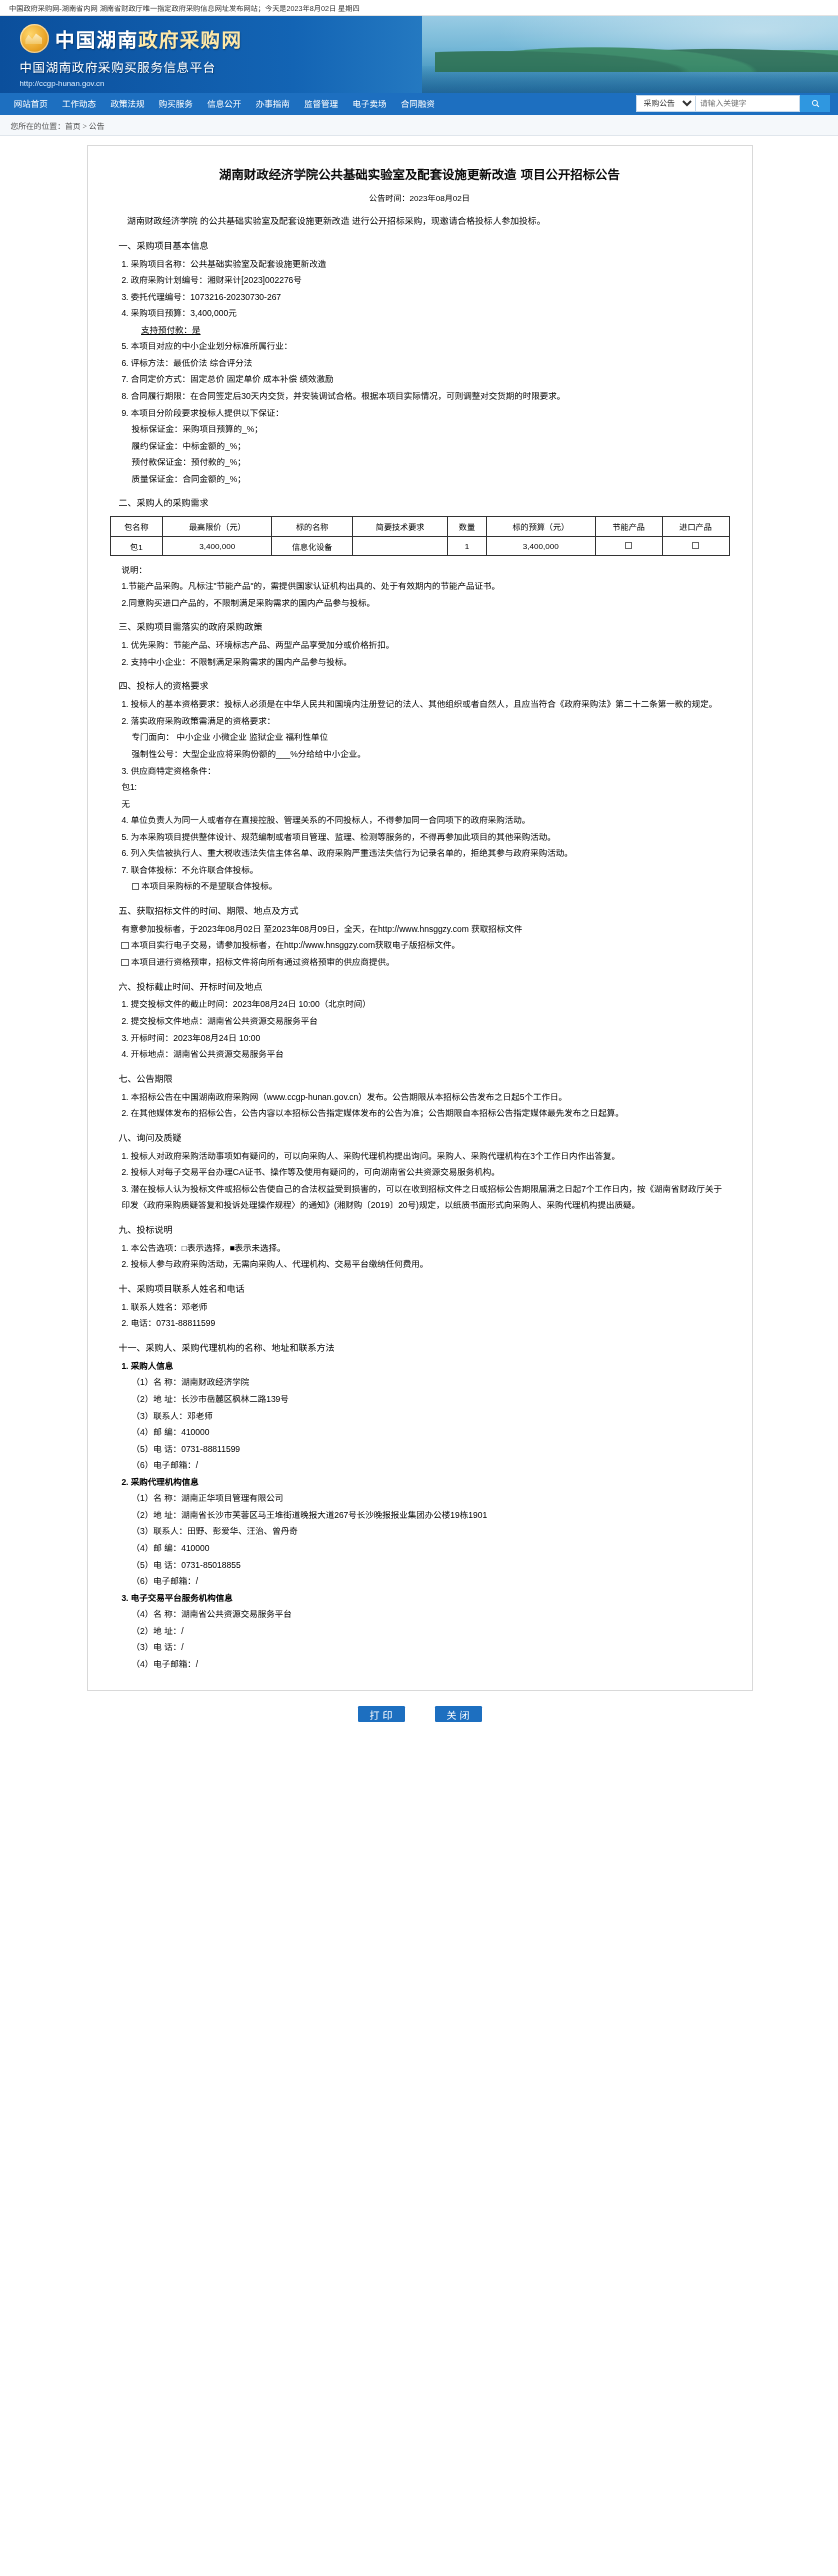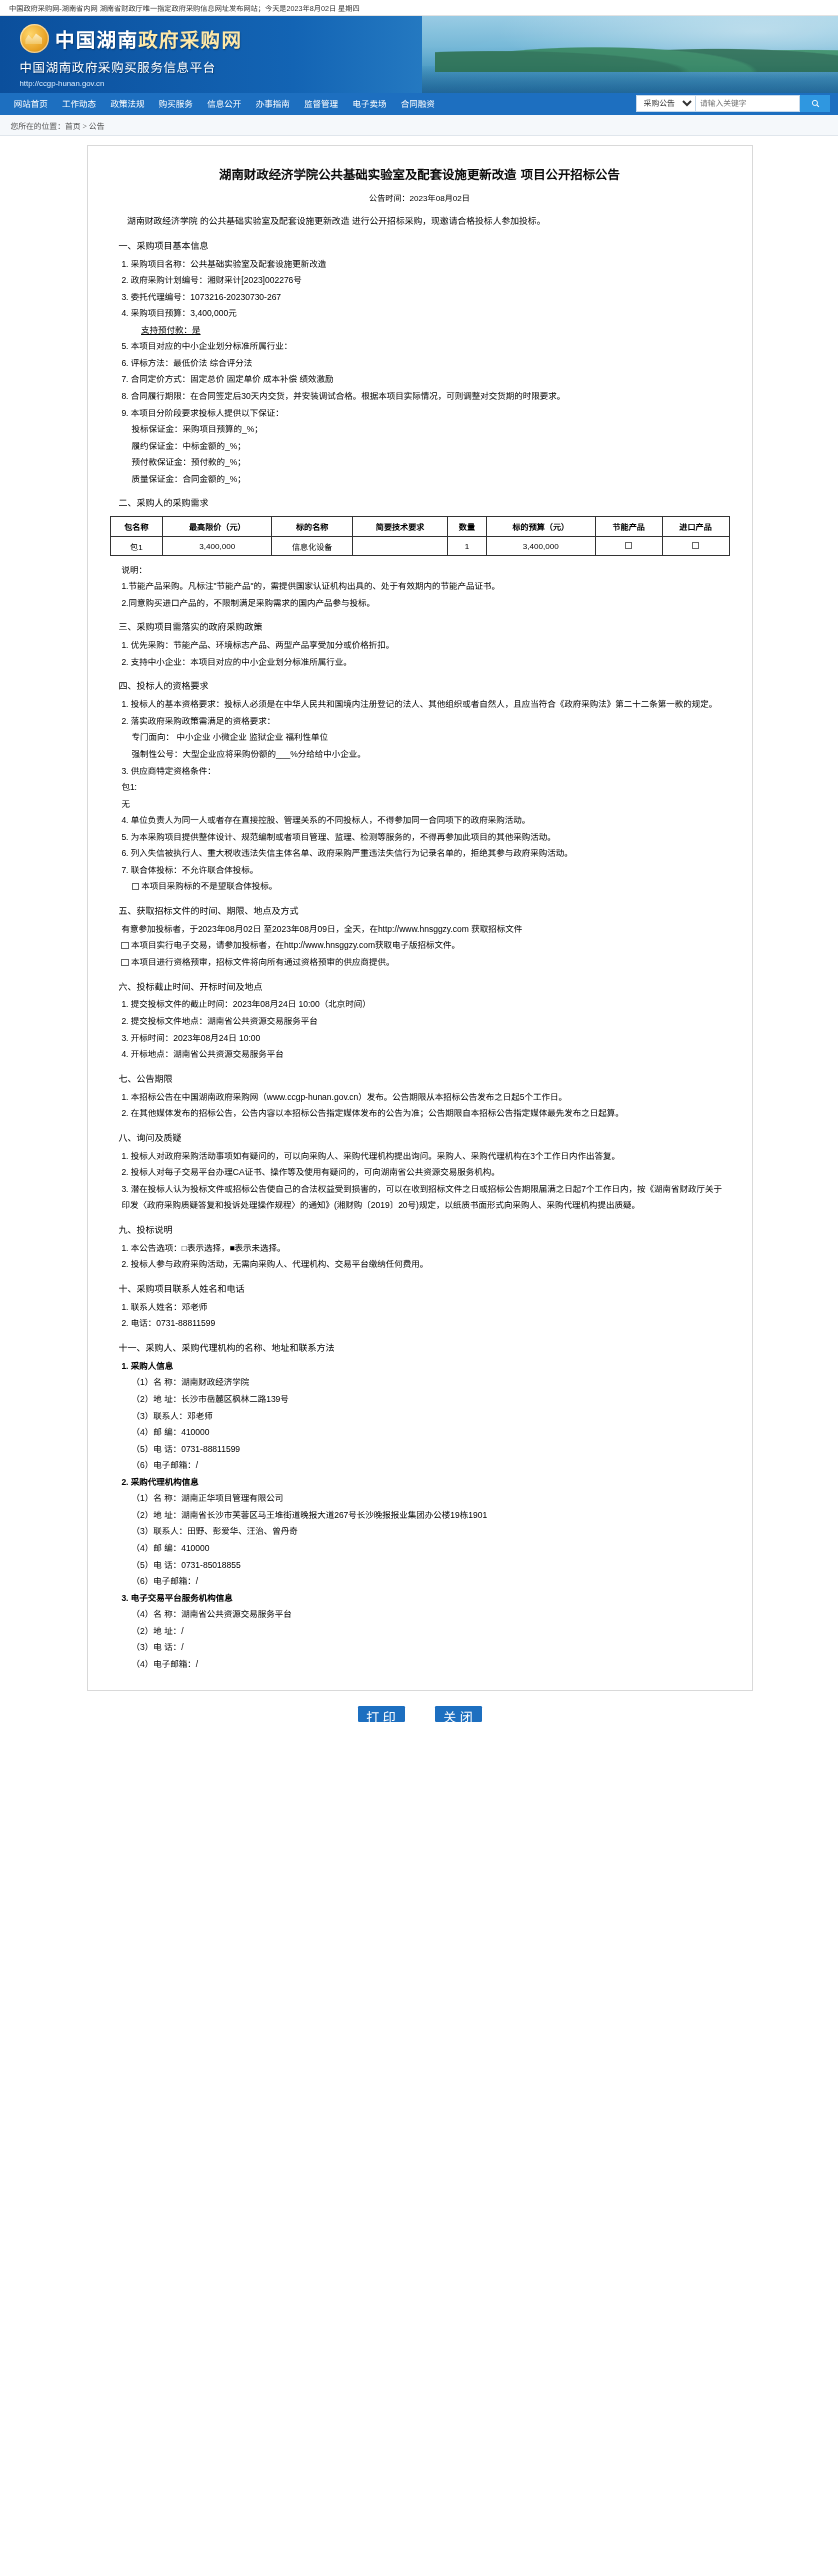--- a/index.html
+++ b/index.html
@@ -186,21 +186,21 @@
   table.bid {
     border-collapse: collapse;
     width: 100%;
     font-size: 8.1px;
   }
   table.bid th, table.bid td {
     border: 0.7px solid #333;
     padding: 3.9px 2.6px;
     text-align: center;
   }
-  table.bid th { font-weight: bold; background: #fff; }
+  table.bid th { font-weight: normal; background: #fff; }
   .note-line {
     font-size: 8.5px;
     line-height: 1.95;
     margin-left: 1.4em;
   }
   .note-line.indent { padding-left: 1.2em; }
   .ck {
     display:inline-block;
     width: 7.2px; height: 7.2px;
     border: 0.7px solid #666;
@@ -214,21 +214,21 @@
     justify-content: center;
     gap: 30px;
     padding-bottom: 10.4px;
   }
   .btn {
     width: 47px;
     height: 15.6px;
     background: #1d6fc0;
     color: #fff;
     border: none;
-    font-size: 13px;
+    font-size: 10px;
     cursor: pointer;
     border-radius: 1.3px;
   }
   .blk { line-height:1.95; font-size:8.8px; }
 </style>
 </head>
 <body>
 
 <div class="topbar">中国政府采购网-湖南省内网  湖南省财政厅唯一指定政府采购信息网址发布网站；今天是2023年8月02日 星期四</div>
 
@@ -326,21 +326,21 @@
         </tr>
       </tbody>
     </table>
   </div>
   <div class="note-line">说明：</div>
   <div class="note-line">1.节能产品采购。凡标注"节能产品"的，需提供国家认证机构出具的、处于有效期内的节能产品证书。</div>
   <div class="note-line">2.同意购买进口产品的，不限制满足采购需求的国内产品参与投标。</div>
 
   <h2 class="sec">三、采购项目需落实的政府采购政策</h2>
   <div class="note-line"><span>1.&nbsp;</span><span>优先采购：节能产品、环境标志产品、两型产品享受加分或价格折扣。</span></div>
-  <div class="note-line"><span>2.&nbsp;</span><span>支持中小企业：本项目对应的中小企业划分标准所属行业。</span></div>
+  <div class="note-line"><span>2.&nbsp;</span><span>支持中小企业：不限制满足采购需求的国内产品参与投标。</span></div>
 
   <h2 class="sec">四、投标人的资格要求</h2>
   <div class="note-line"><span>1.&nbsp;</span><span>投标人的基本资格要求：投标人必须是在中华人民共和国境内注册登记的法人、其他组织或者自然人，且应当符合《政府采购法》第二十二条第一款的规定。</span></div>
   <div class="note-line"><span>2.&nbsp;</span><span>落实政府采购政策需满足的资格要求：</span></div>
   <div class="note-line indent"><span>专门面向：   中小企业   小微企业   监狱企业   福利性单位</span></div>
   <div class="note-line indent"><span>强制性公号：大型企业应将采购份额的___%分给给中小企业。</span></div>
   <div class="note-line"><span>3.&nbsp;</span><span>供应商特定资格条件：</span></div>
   <div class="note-line">包1:</div>
   <div class="note-line">无</div>
   <div class="note-line"><span>4.&nbsp;</span><span>单位负责人为同一人或者存在直接控股、管理关系的不同投标人，不得参加同一合同项下的政府采购活动。</span></div>

